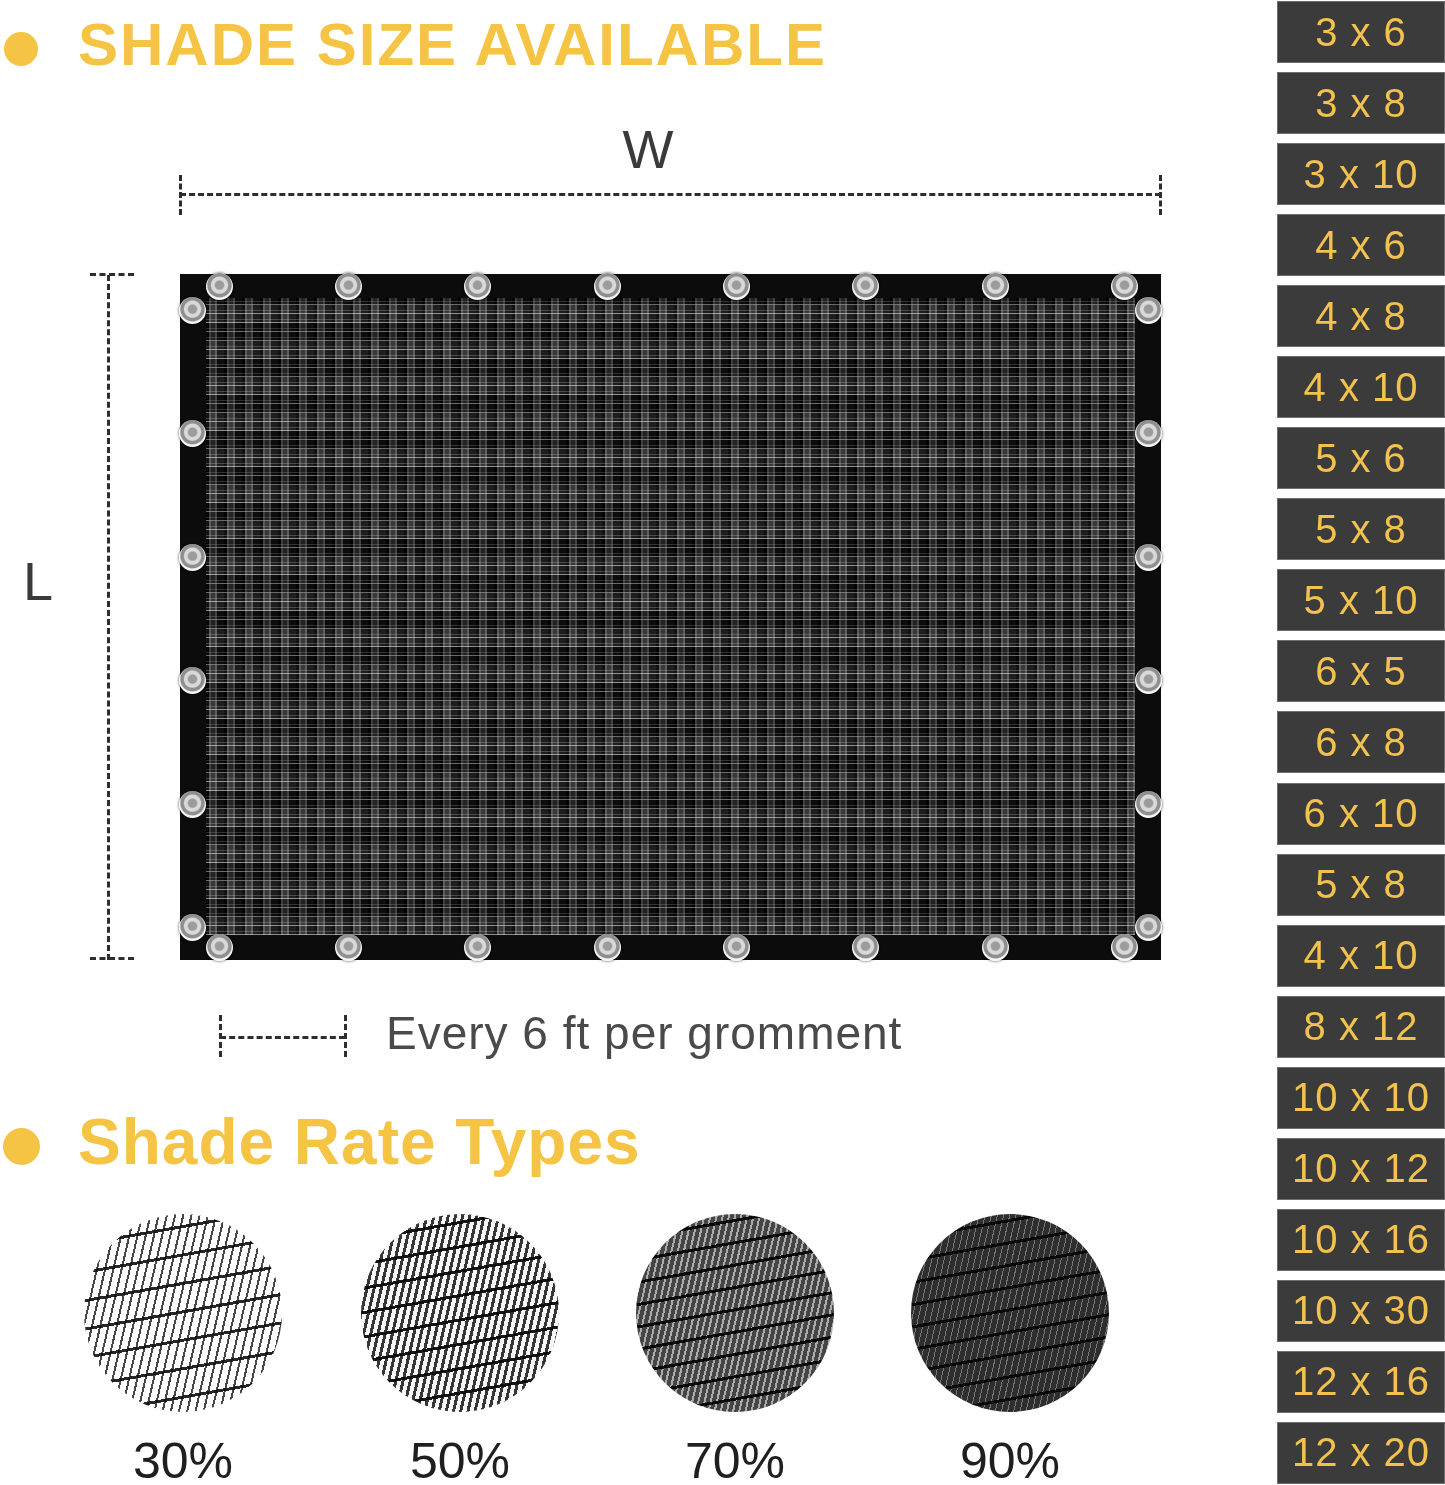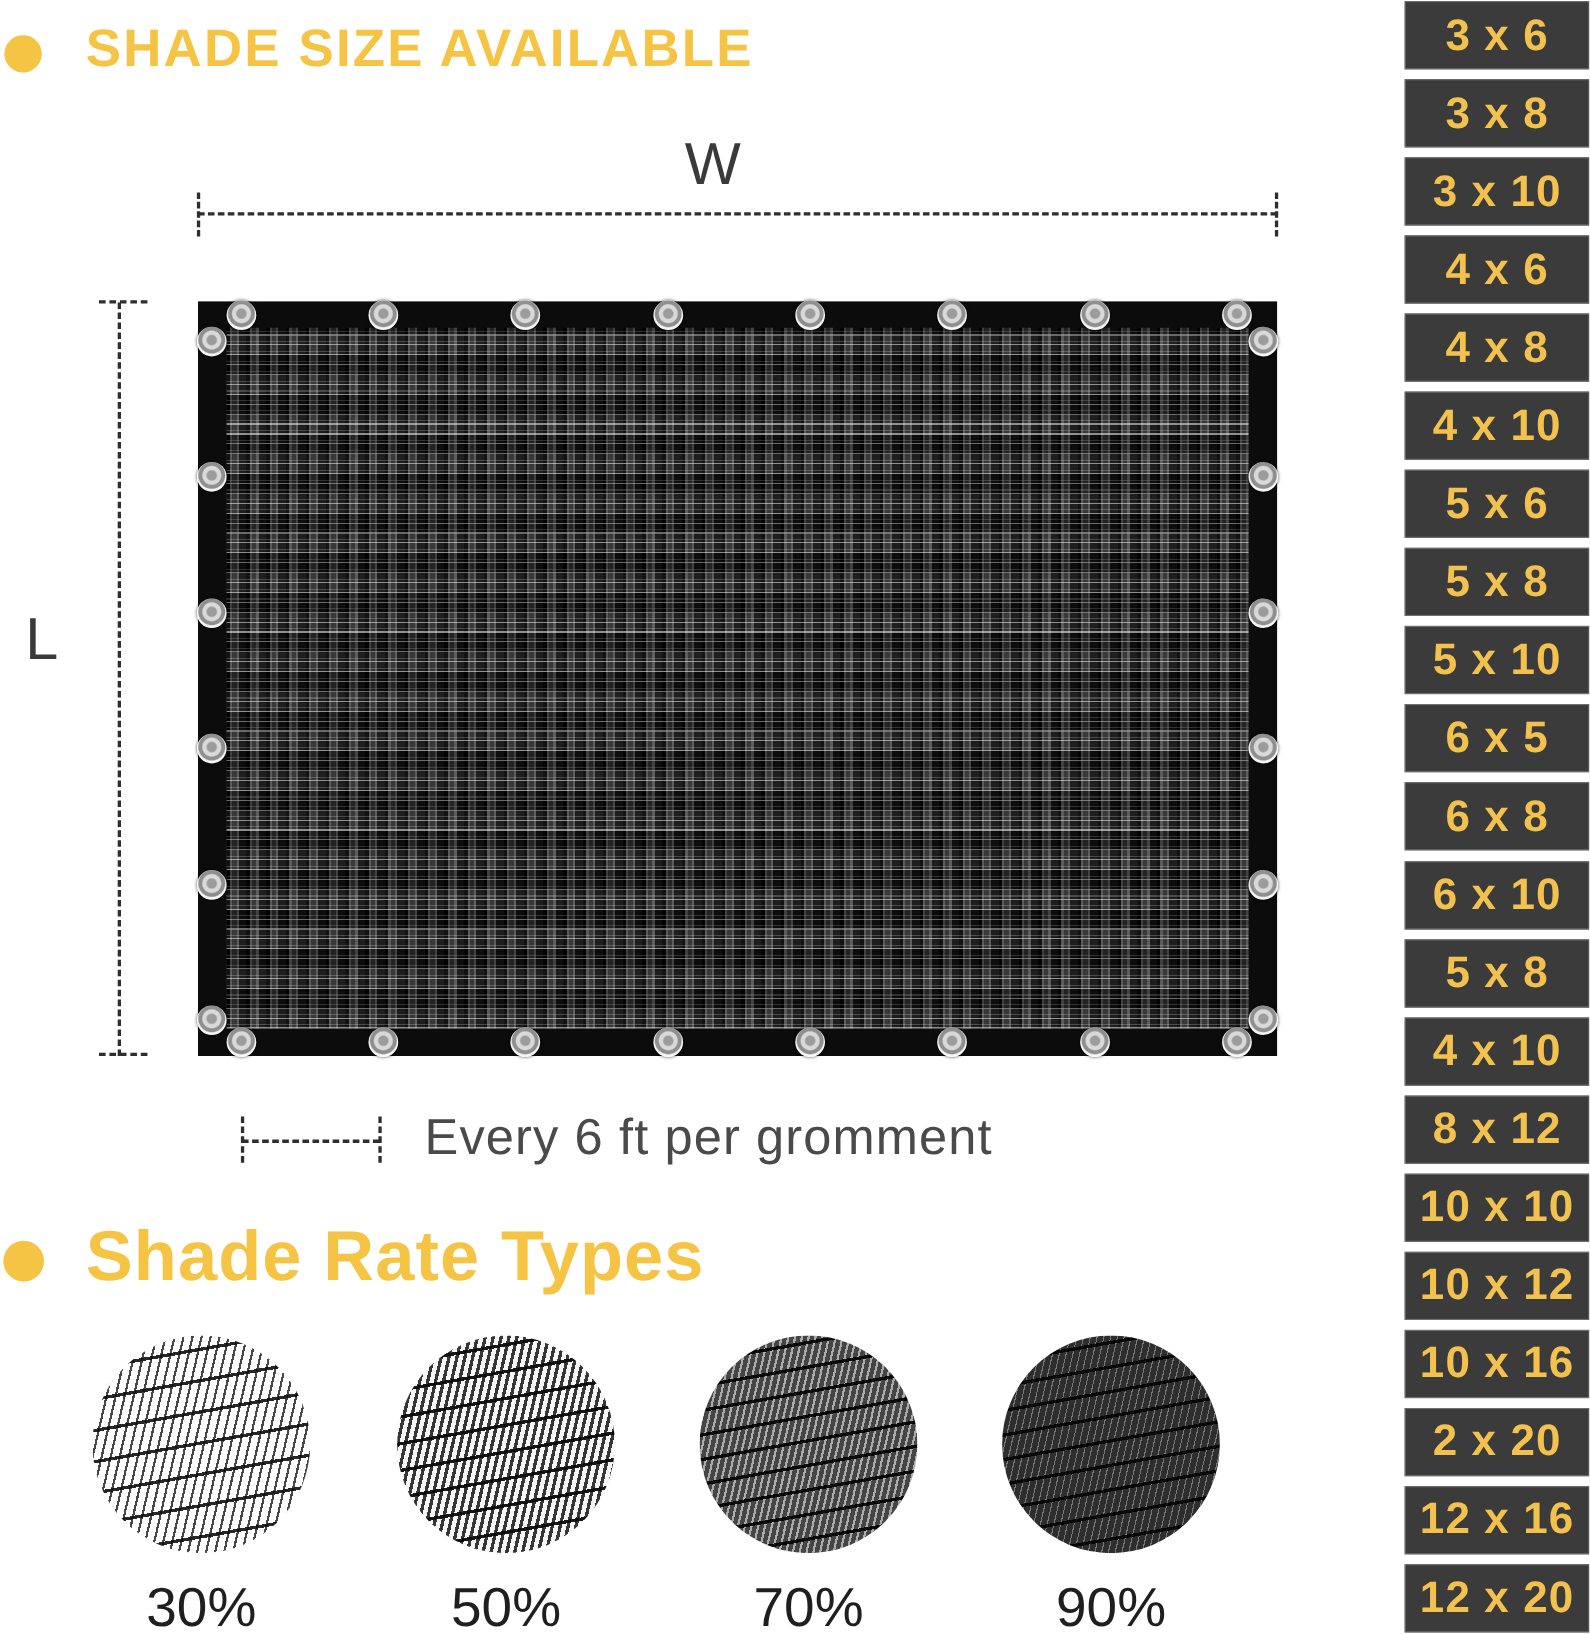--- a/index.html
+++ b/index.html
@@ -6,21 +6,21 @@
   .canvas{
     position:relative;width:1445px;height:1485px;background:#ffffff;overflow:hidden;
     font-family:"Liberation Sans","DejaVu Sans",sans-serif;
   }
   
   .head{position:absolute;display:flex;align-items:flex-start;}
   .bullet{border-radius:50%;background:#F6C445;flex:0 0 auto;}
   .size-head{left:4px;top:12px;}
   .size-head .bullet{width:34px;height:34px;margin-top:20px;}
   .size-head h1{
-    margin:0 0 0 40px;font-size:48px;line-height:66px;font-weight:bold;
+    margin:0 0 0 40px;font-size:60px;line-height:66px;font-weight:bold;
     color:#F6C445;letter-spacing:2px;white-space:nowrap;
   }
   .rate-head{left:3px;top:1106px;}
   .rate-head .bullet{width:37px;height:37px;margin-top:22px;}
   .rate-head h2{
     margin:0 0 0 38px;font-size:64px;line-height:72px;font-weight:bold;
     color:#F6C445;letter-spacing:1px;white-space:nowrap;
   }
   
   .dim-label{position:absolute;color:#3a3a3a;font-size:54px;font-weight:400;text-align:center;}
@@ -75,21 +75,21 @@
     #454545;}
   .c90{background:
     repeating-linear-gradient(170deg, rgba(0,0,0,.85) 0 3px, transparent 3px 22px),
     repeating-linear-gradient(103deg, rgba(255,255,255,.35) 0 1px, transparent 1px 6px),
     #2e2e2e;}
   .rate-label{margin-top:20px;font-size:50px;color:#1f1f1f;}
   .rate-30{left:68px;} .rate-50{left:345px;} .rate-70{left:620px;} .rate-90{left:895px;}
   
   .size-list{
     position:absolute;left:1277px;top:1px;width:168px;height:1483px;
-    display:flex;flex-direction:column;justify-content:space-between;font-weight:bold;
+    display:flex;flex-direction:column;justify-content:space-between;
   }
   .size-item{
     box-sizing:border-box;height:62px;background:#3B3B3B;border:1px solid #6e6e6e;
     display:flex;align-items:center;justify-content:center;
   }
   .size-item span{color:#F2C14E;font-size:40px;letter-spacing:1px;}
 </style>
 </head>
 <body>
 
@@ -218,21 +218,21 @@
       <div class="size-item">
     <span>10 x 10</span>
   </div>
       <div class="size-item">
     <span>10 x 12</span>
   </div>
       <div class="size-item">
     <span>10 x 16</span>
   </div>
       <div class="size-item">
-    <span>2 x 20</span>
+    <span>10 x 30</span>
   </div>
       <div class="size-item">
     <span>12 x 16</span>
   </div>
       <div class="size-item">
     <span>12 x 20</span>
   </div>
     </div>
 
 </div>

